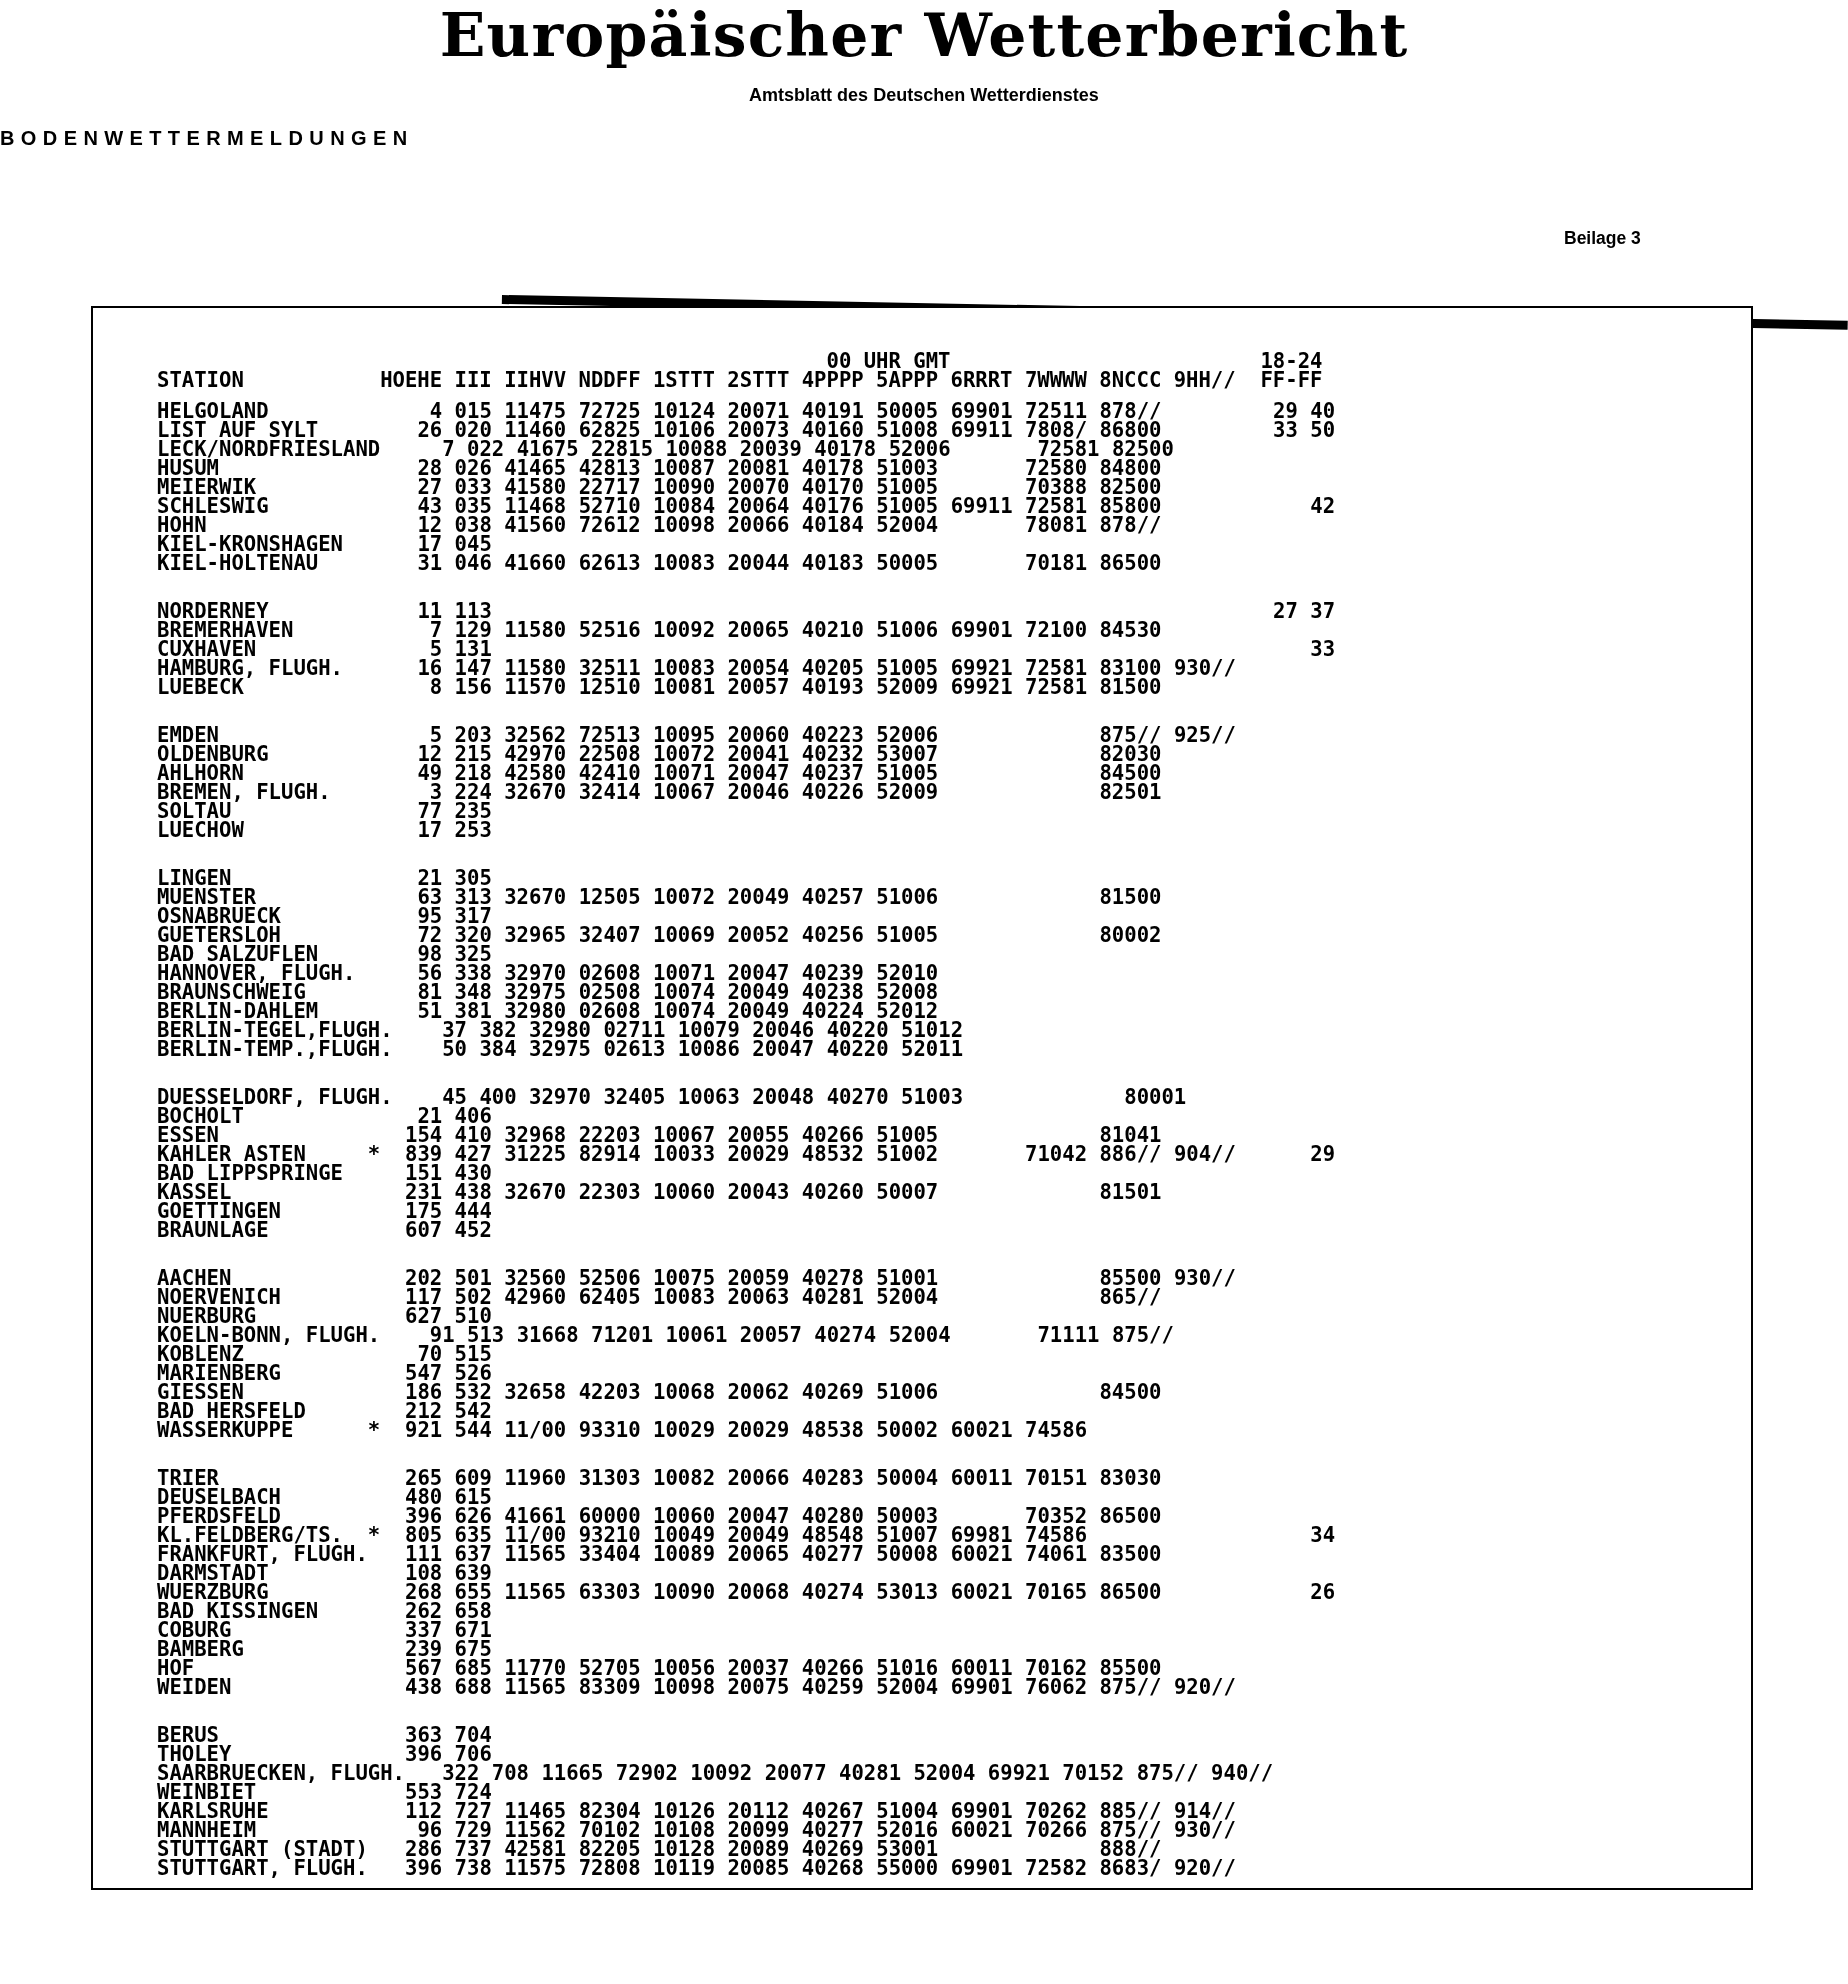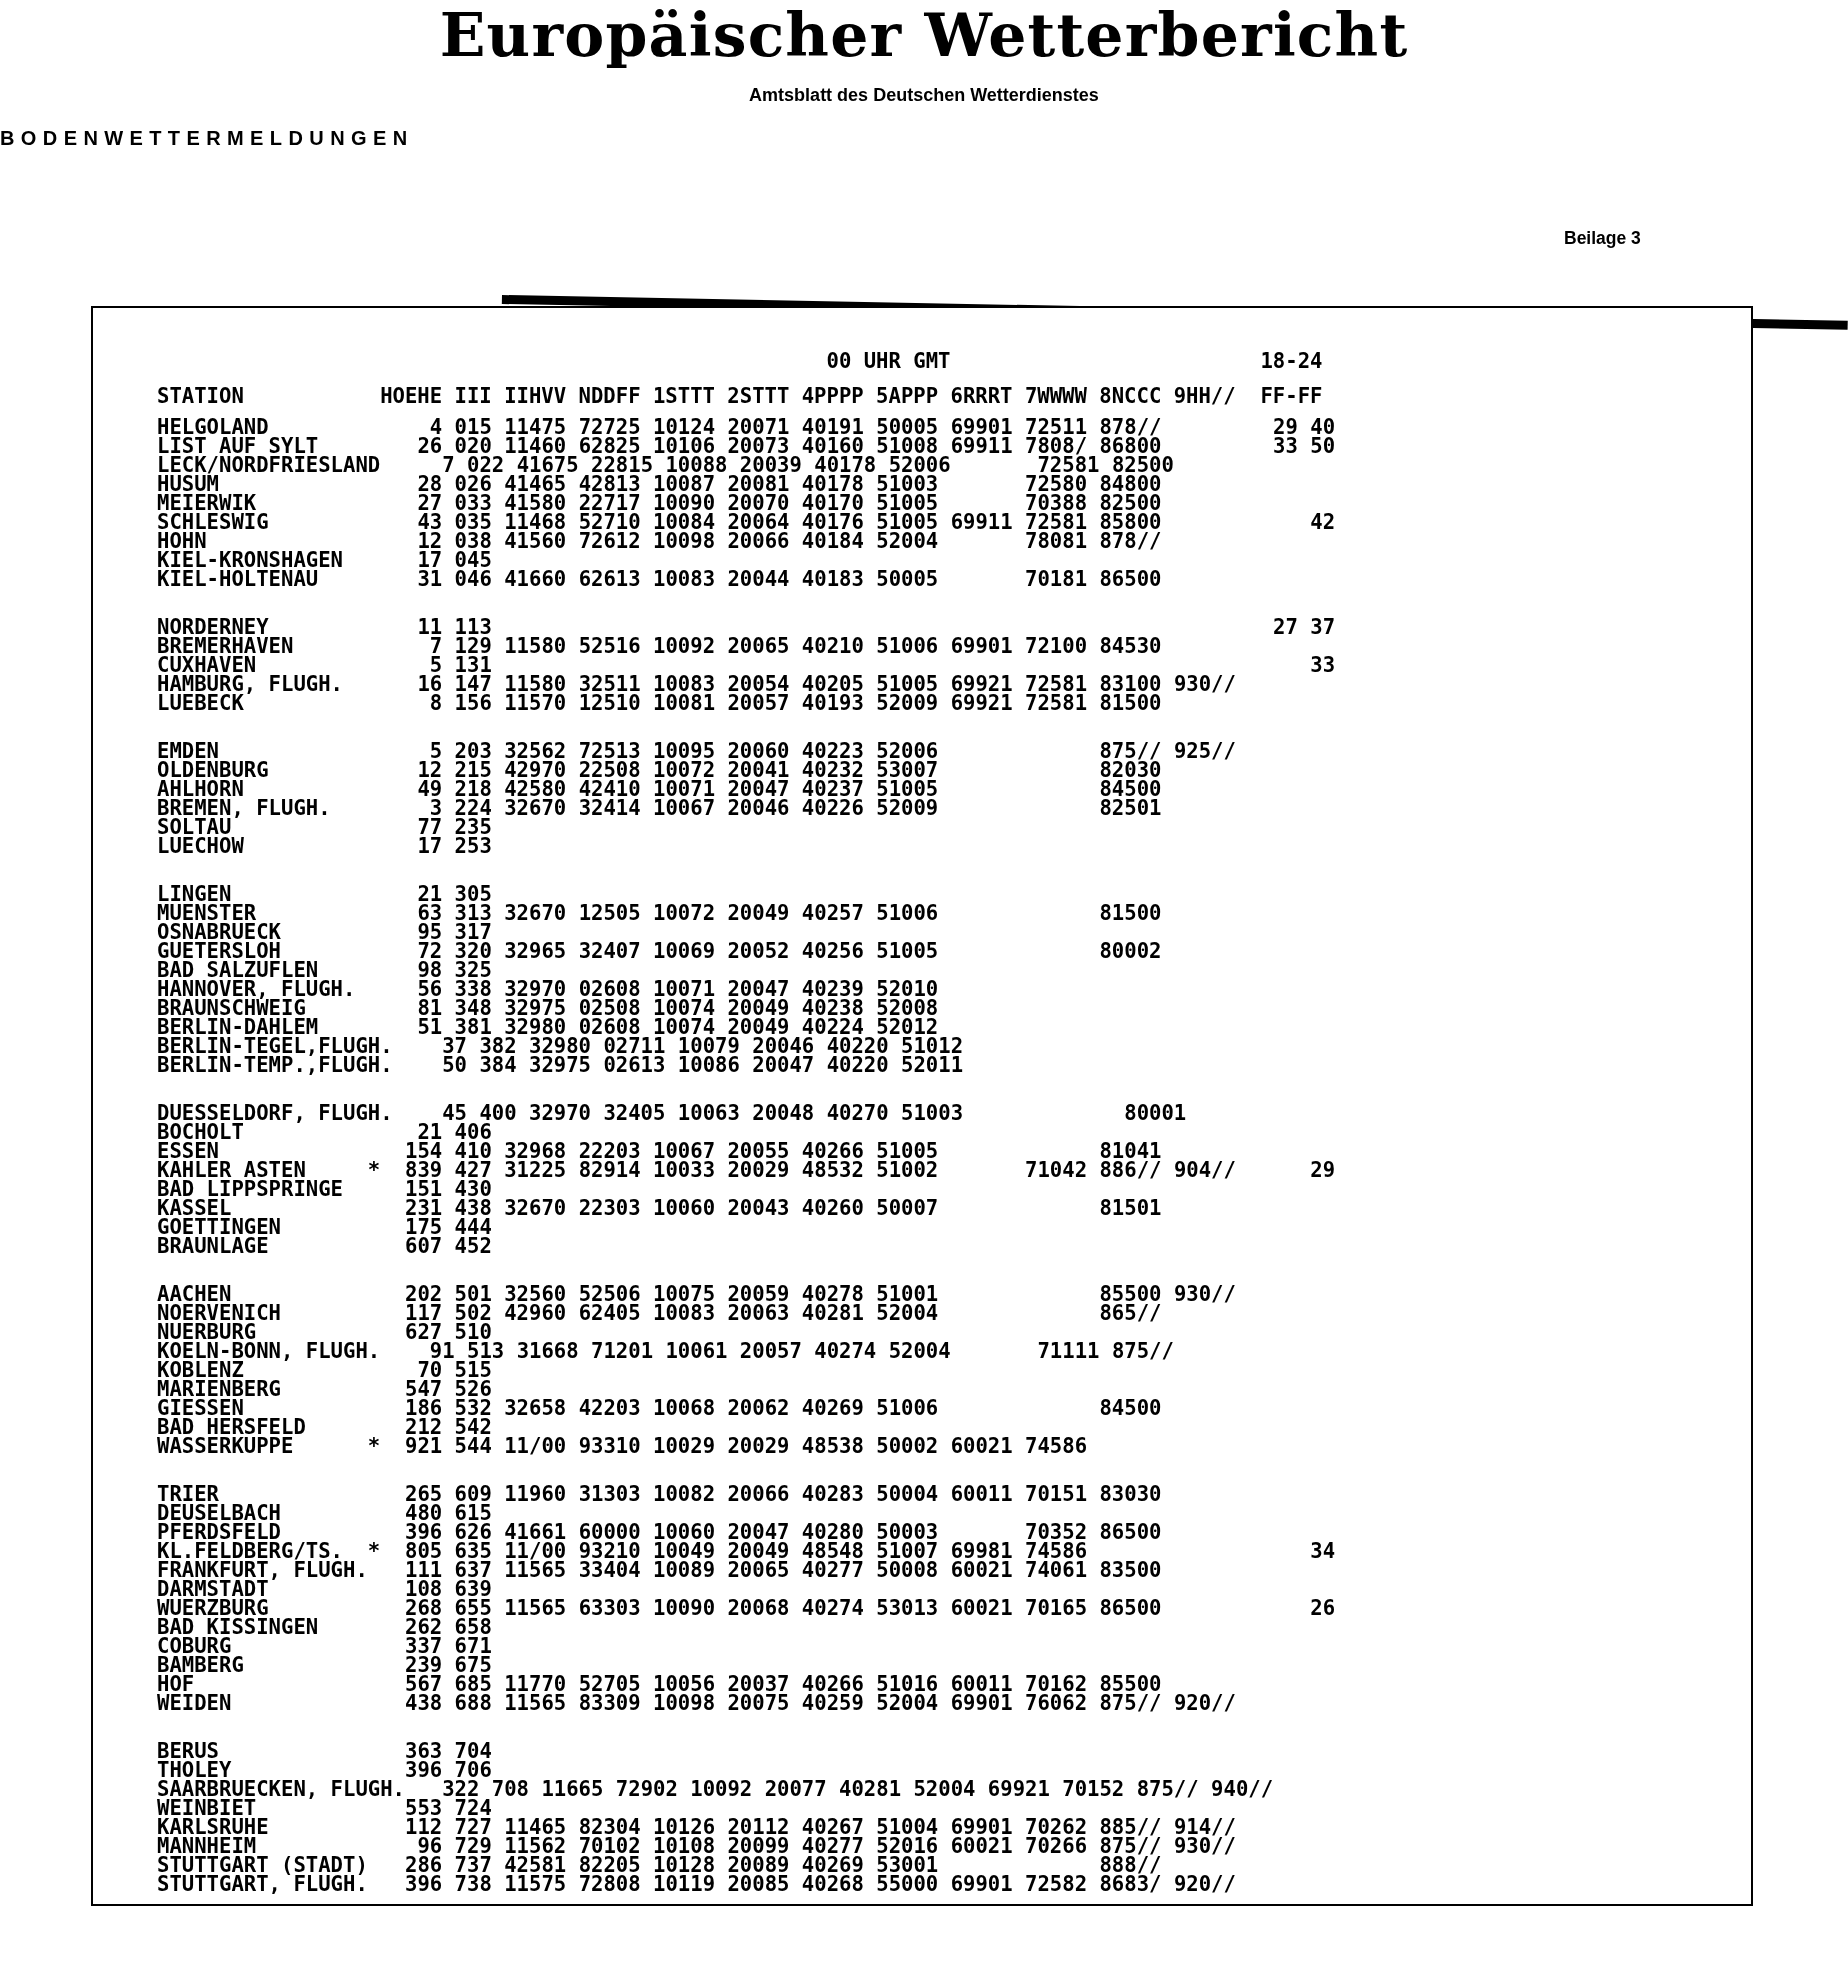--- a/index.html
+++ b/index.html
@@ -55,21 +55,21 @@
     white-space:pre;
     padding-left:64px;
   }
   .jahr-line{position:relative;}
   .nummer{
     position:absolute;right:21.4px;top:0;
     font-family:"DejaVu Sans Mono",monospace;
     font-weight:bold;font-size:20.6px;white-space:pre;
   }
   .time-line{margin-top:36px;}
-  .hline1{margin-top:16px;}
+  .hline1{margin-top:0;}
   .hline2{margin-top:0;}
   .block{margin-top:29px;}
   .block:first-of-type{margin-top:12px;}
   .row{white-space:pre;line-height:19px;}
   .row span{white-space:pre;}
 </style>
 </head>
 <body>
 
 <div class="title">Europäischer Wetterbericht</div>

